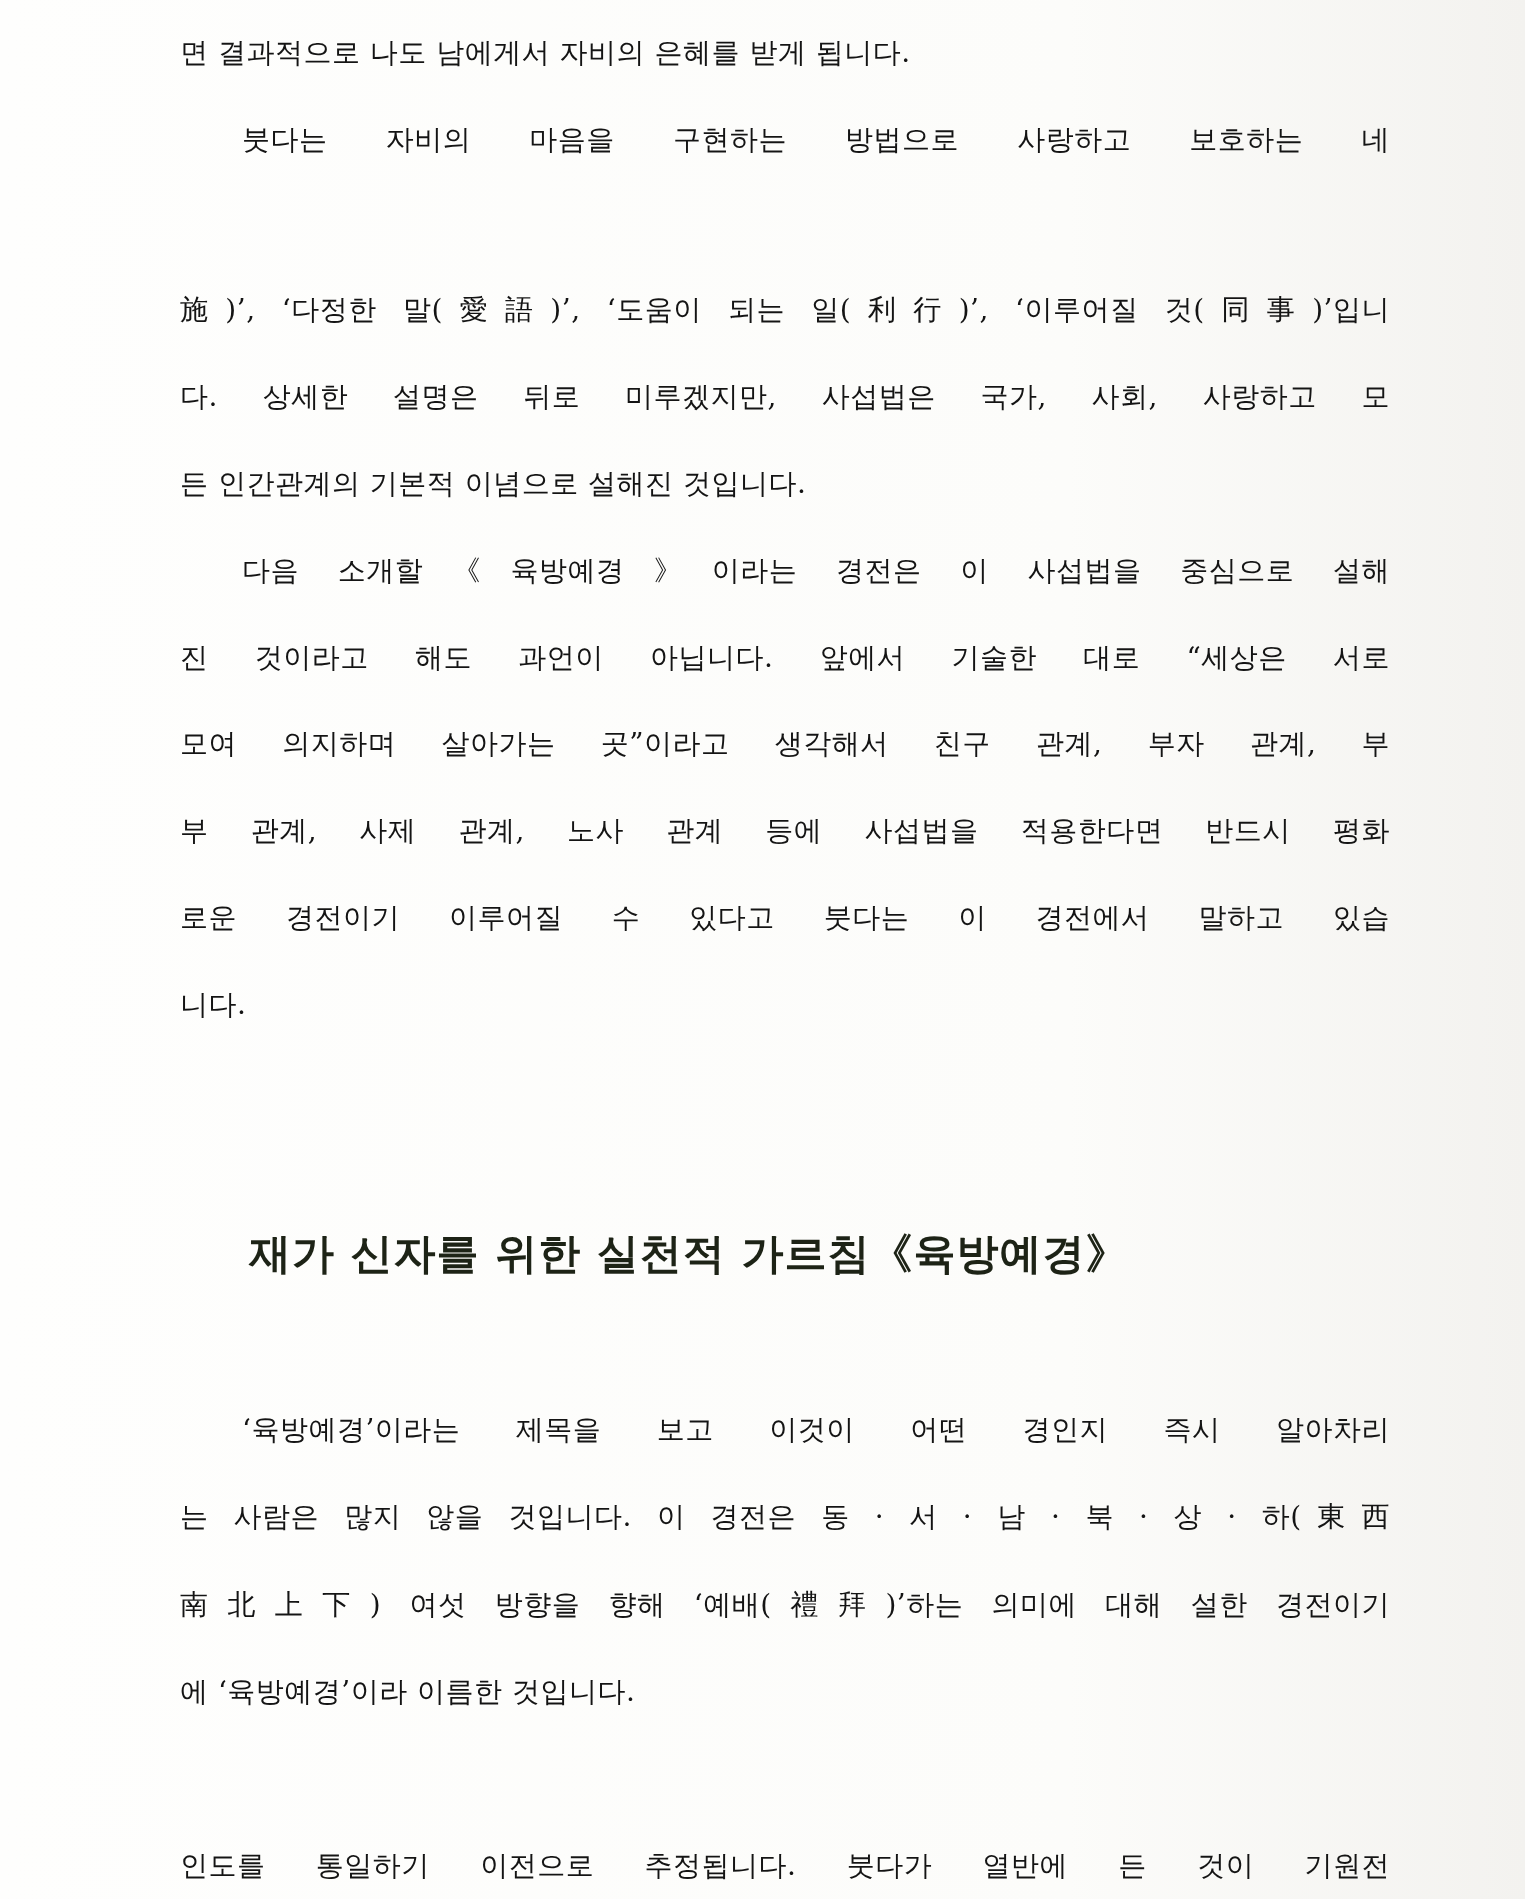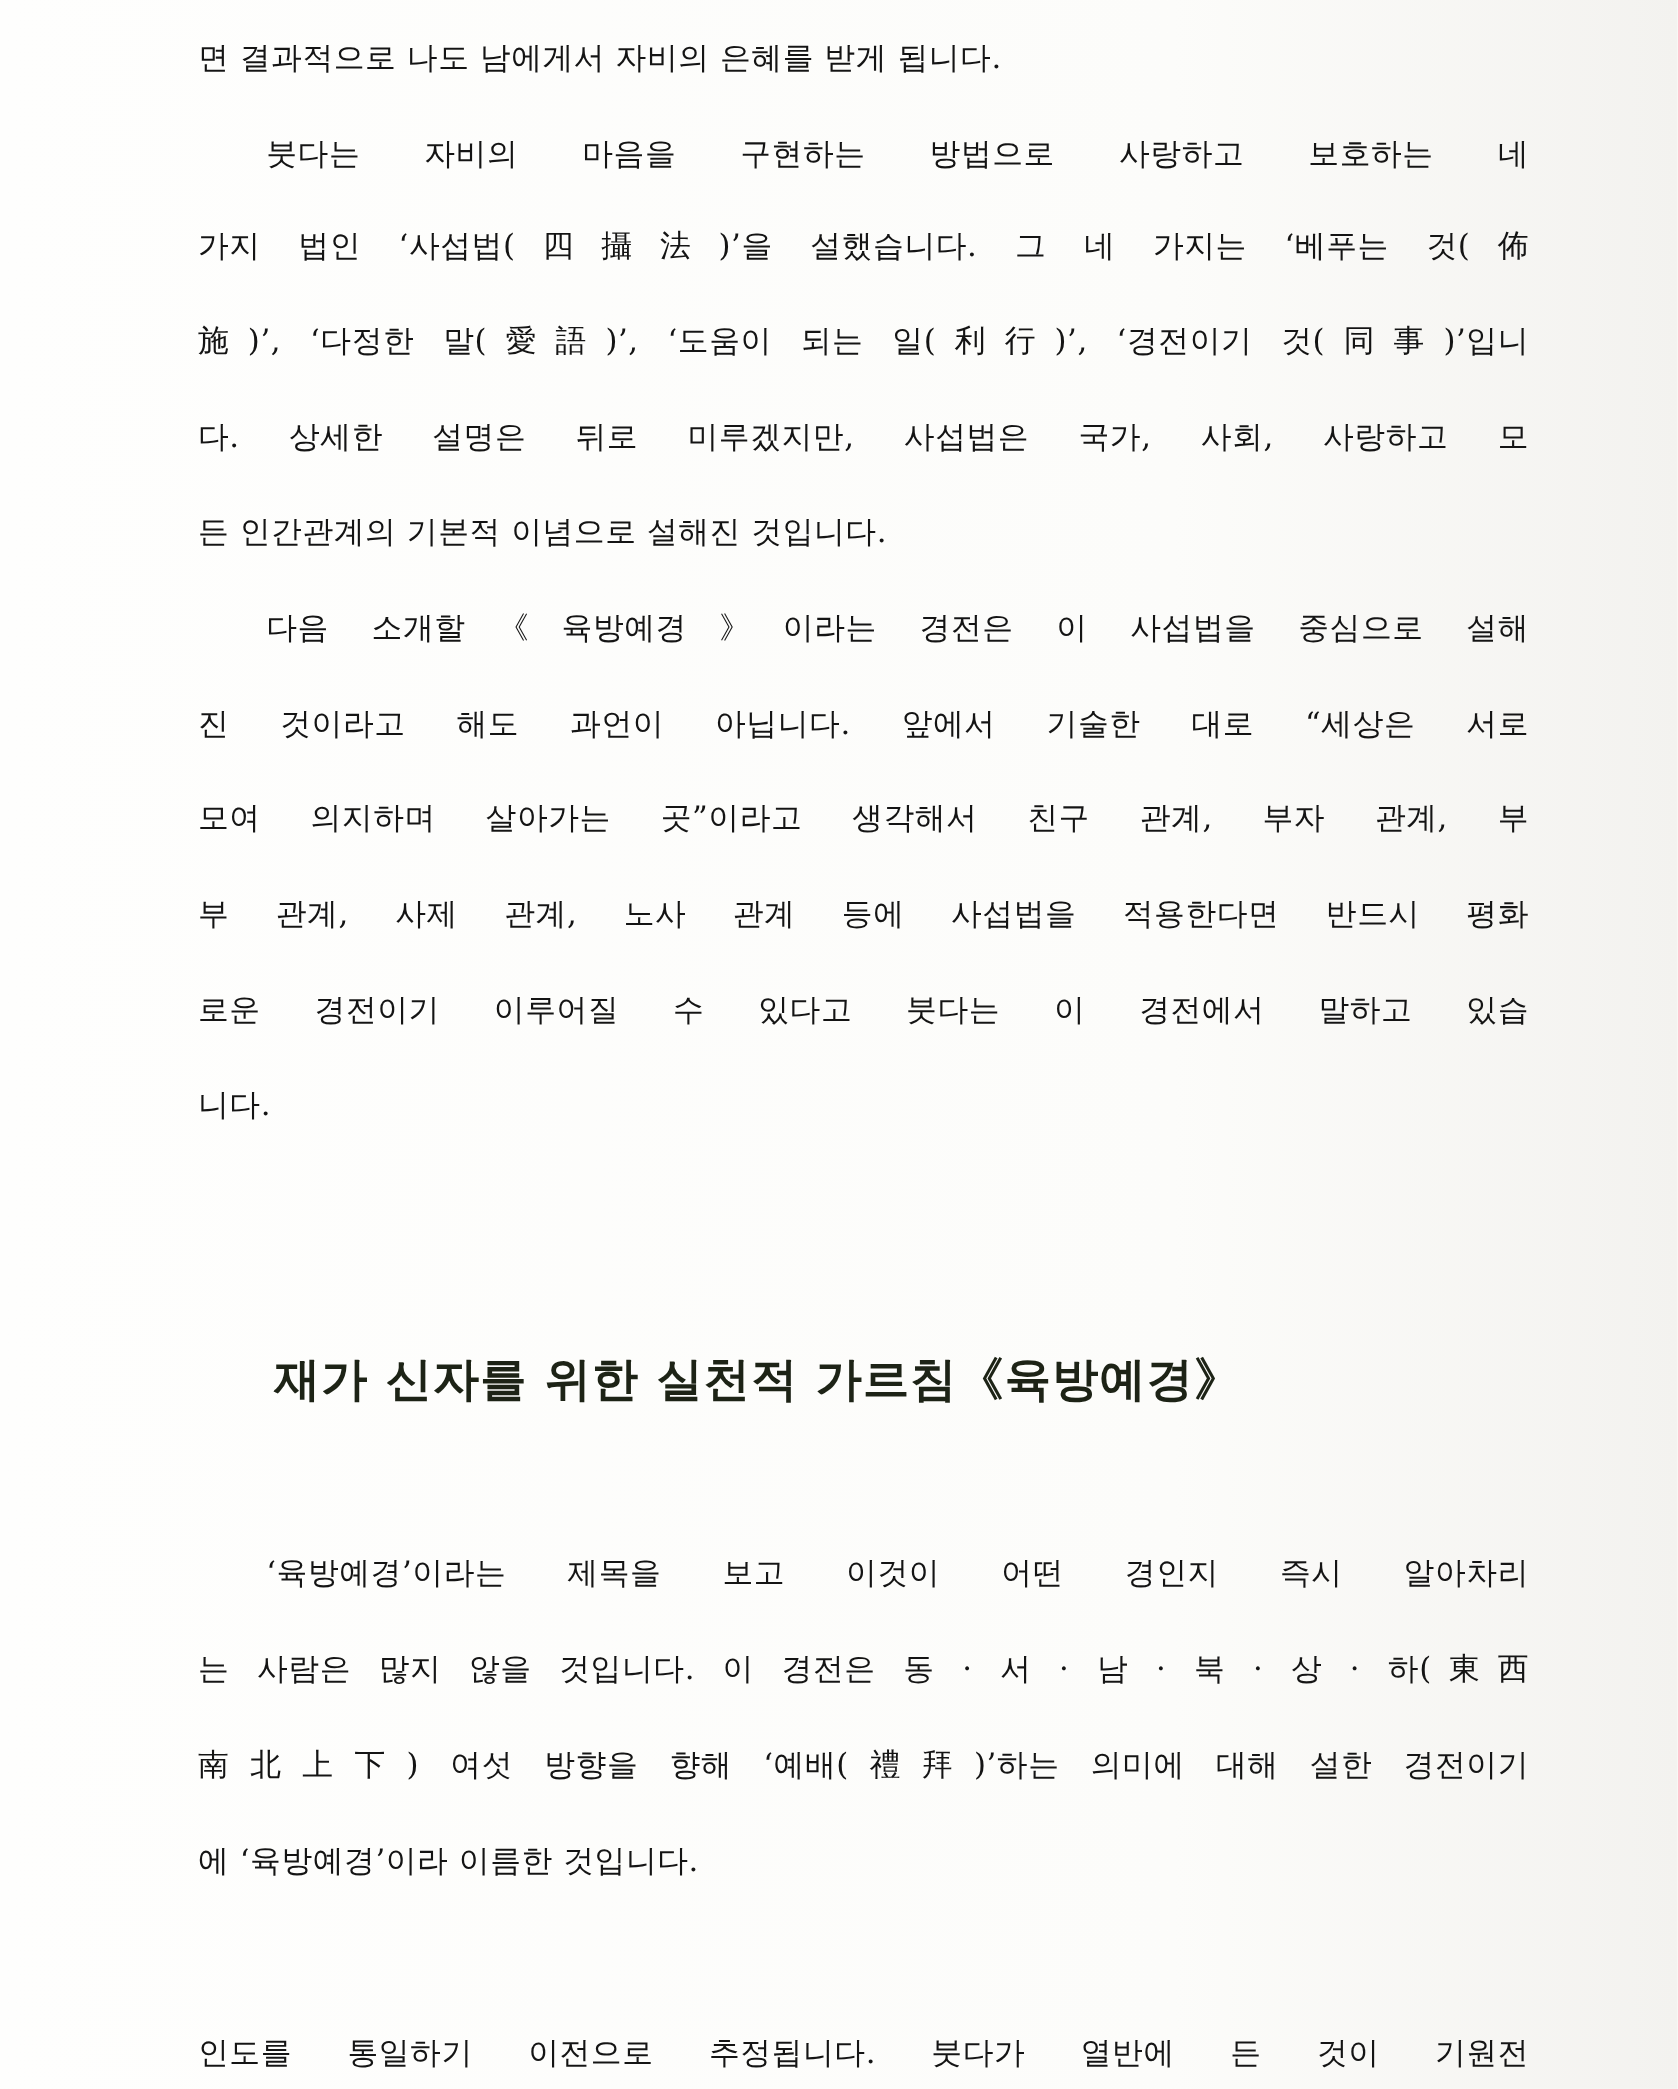--- a/index.html
+++ b/index.html
@@ -43,22 +43,21 @@
     margin-left: 11px;
   }
 </style>
 </head>
 <body>
 
 <div class="page">
 
   <div class="line last" style="top:23px">면 결과적으로 나도 남에게서 자비의 은혜를 받게 됩니다.</div>
   <div class="line indent" style="top:110px">붓다는 자비의 마음을 구현하는 방법으로 사랑하고 보호하는 네</div>
-  <div class="line" style="top:194px">가지 법인 ‘사섭법(四攝法)’을 설했습니다. 그 네 가지는 ‘베푸는 것(佈</div>
-  <div class="line" style="top:280px">施)’, ‘다정한 말(愛語)’, ‘도움이 되는 일(利行)’, ‘경전이기 것(同事)’입니</div>
+  <div class="line" style="top:280px">施)’, ‘다정한 말(愛語)’, ‘도움이 되는 일(利行)’, ‘이루어질 것(同事)’입니</div>
   <div class="line" style="top:367px">다. 상세한 설명은 뒤로 미루겠지만, 사섭법은 국가, 사회, 사랑하고 모</div>
   <div class="line last" style="top:454px">든 인간관계의 기본적 이념으로 설해진 것입니다.</div>
   <div class="line indent" style="top:541px">다음 소개할《육방예경》이라는 경전은 이 사섭법을 중심으로 설해</div>
   <div class="line" style="top:628px">진 것이라고 해도 과언이 아닙니다. 앞에서 기술한 대로 “세상은 서로</div>
   <div class="line" style="top:714px">모여 의지하며 살아가는 곳”이라고 생각해서 친구 관계, 부자 관계, 부</div>
   <div class="line" style="top:801px">부 관계, 사제 관계, 노사 관계 등에 사섭법을 적용한다면 반드시 평화</div>
   <div class="line" style="top:888px">로운 경전이기 이루어질 수 있다고 붓다는 이 경전에서 말하고 있습</div>
   <div class="line last" style="top:975px">니다.</div>
 
   <div class="heading">재가 신자를 위한 실천적 가르침《육방예경》</div>

